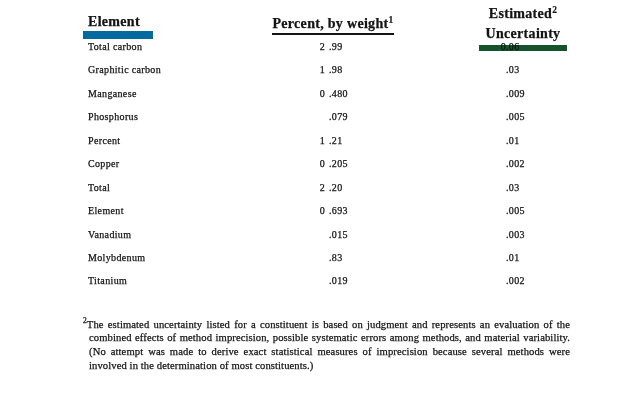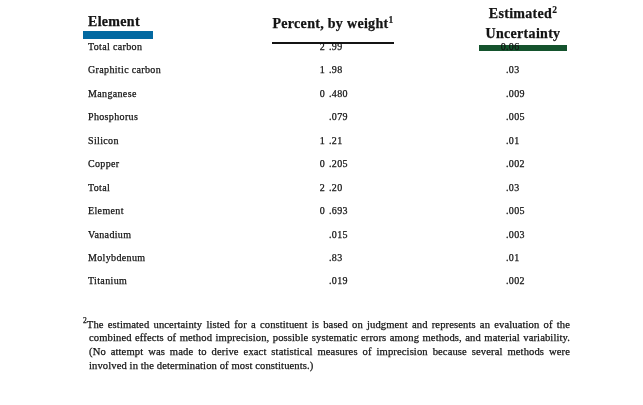--- a/index.html
+++ b/index.html
@@ -19,21 +19,21 @@
     position: relative;
     width: 643px;
     height: 405px;
     background: #ffffff;
   }
 
   
   .thead { position: absolute; top: 0; left: 0; width: 643px; height: 36px; font-size: 14px; font-weight: bold; letter-spacing: 0.3px; }
   .h-el  { position: absolute; left: 83px; top: 14px; }
   .h-el .ul { display: inline-block; padding: 0 13px 1px 5px; border-bottom: 8px solid #0369a1; text-align: center; }
-  .h-pct { position: absolute; left: 272px; top: 14px; width: 122px; text-align: center; padding-bottom: 10px; border-bottom: 2px solid #141414; }
+  .h-pct { position: absolute; left: 272px; top: 14px; width: 122px; text-align: center; padding-bottom: 1px; border-bottom: 2px solid #141414; }
   .h-est { position: absolute; left: 462px; top: -1px; width: 122px; text-align: center; line-height: 20px; }
   .h-est .ul { display: inline-block; padding: 0 7px 1px 7px; border-bottom: 6px solid #14532d; }
   sup.fn-mark { font-size: 9.5px; position: relative; top: 1px; vertical-align: super; -webkit-text-stroke: 0.15px currentColor; }
 
   
   .tbody { position: absolute; top: 41px; left: 0; width: 643px; }
   .row { position: relative; height: 23.45px; font-size: 10px; letter-spacing: 0.35px; }
   .row .el     { position: absolute; left: 88px; top: 0; white-space: nowrap; }
   .row .pct-ip { position: absolute; left: 0;   top: 0; width: 325px; text-align: right; }
   .row .pct-fp { position: absolute; left: 329px; top: 0; }
@@ -98,21 +98,21 @@
     <div class="row">
       <span class="el">Phosphorus</span>
       <span class="pct-ip"></span>
       <span class="pct-fp">.079</span>
       <span class="unc-ip"></span>
       <span class="unc-fp">.005</span>
     </div>
 
 
     <div class="row">
-      <span class="el">Silicon</span>
+      <span class="el">Percent</span>
       <span class="pct-ip">1</span>
       <span class="pct-fp">.21</span>
       <span class="unc-ip"></span>
       <span class="unc-fp">.01</span>
     </div>
 
     <div class="row">
       <span class="el">Copper</span>
       <span class="pct-ip">0</span>
       <span class="pct-fp">.205</span>

